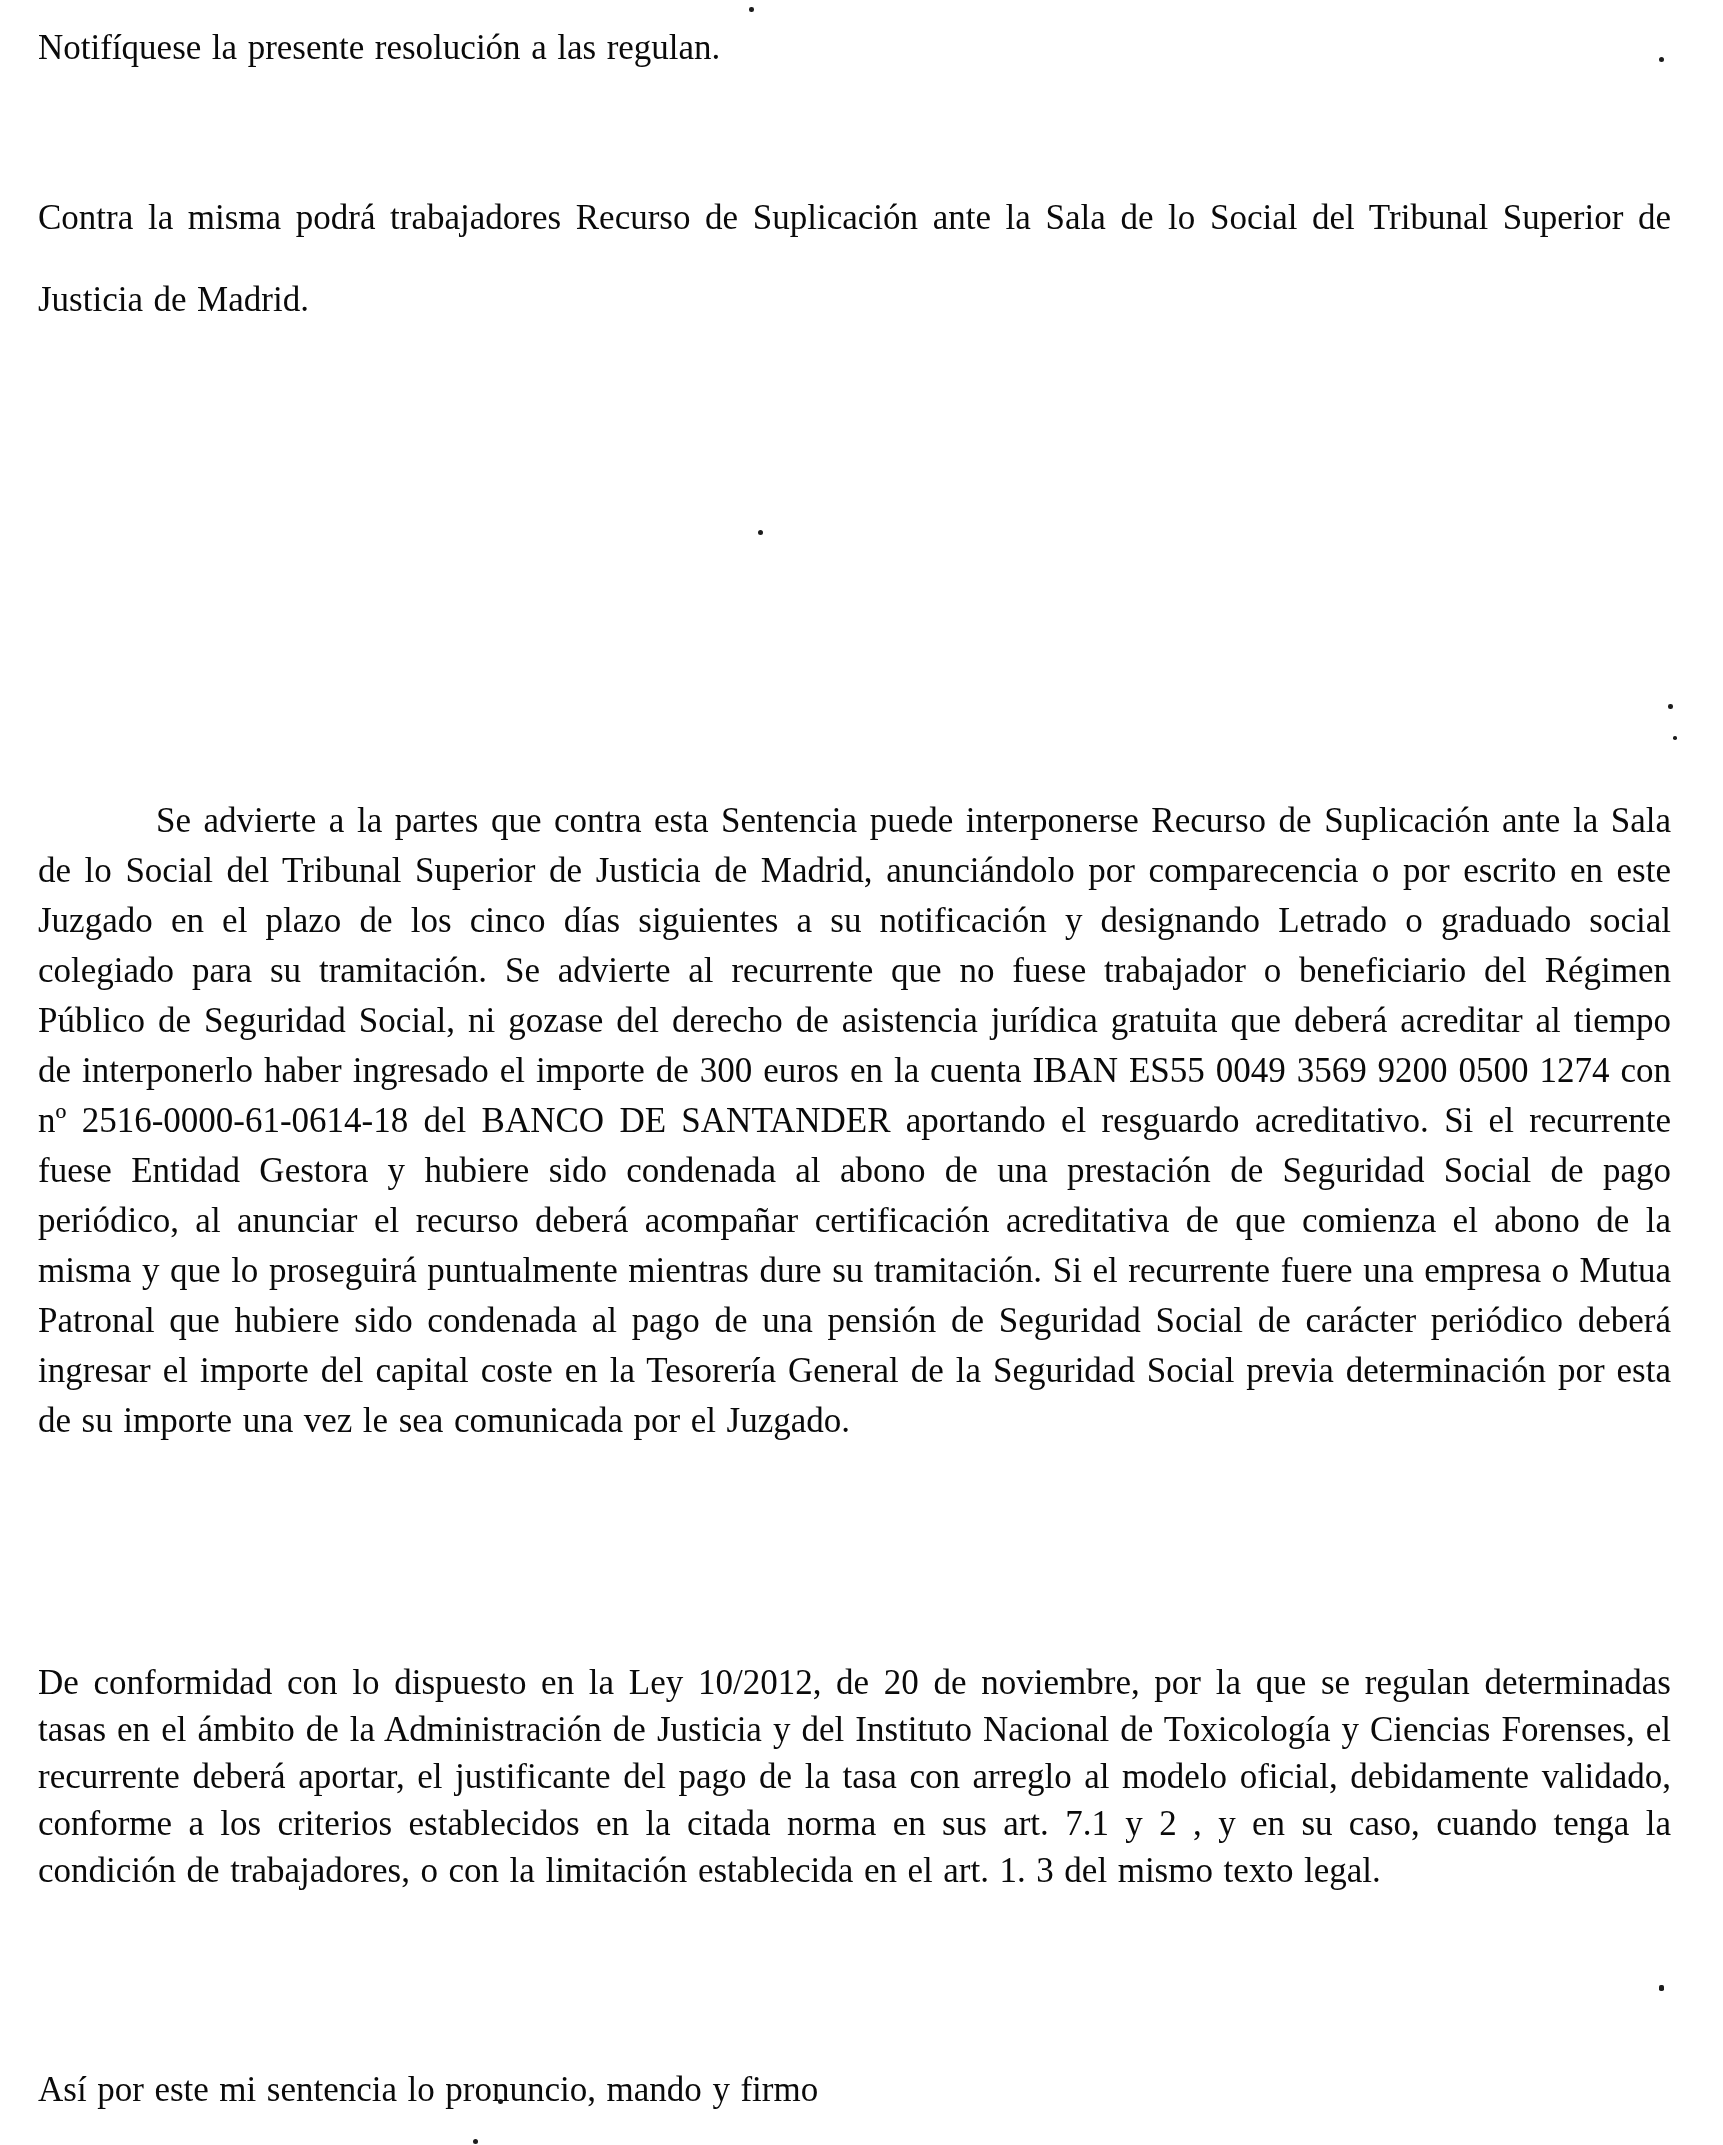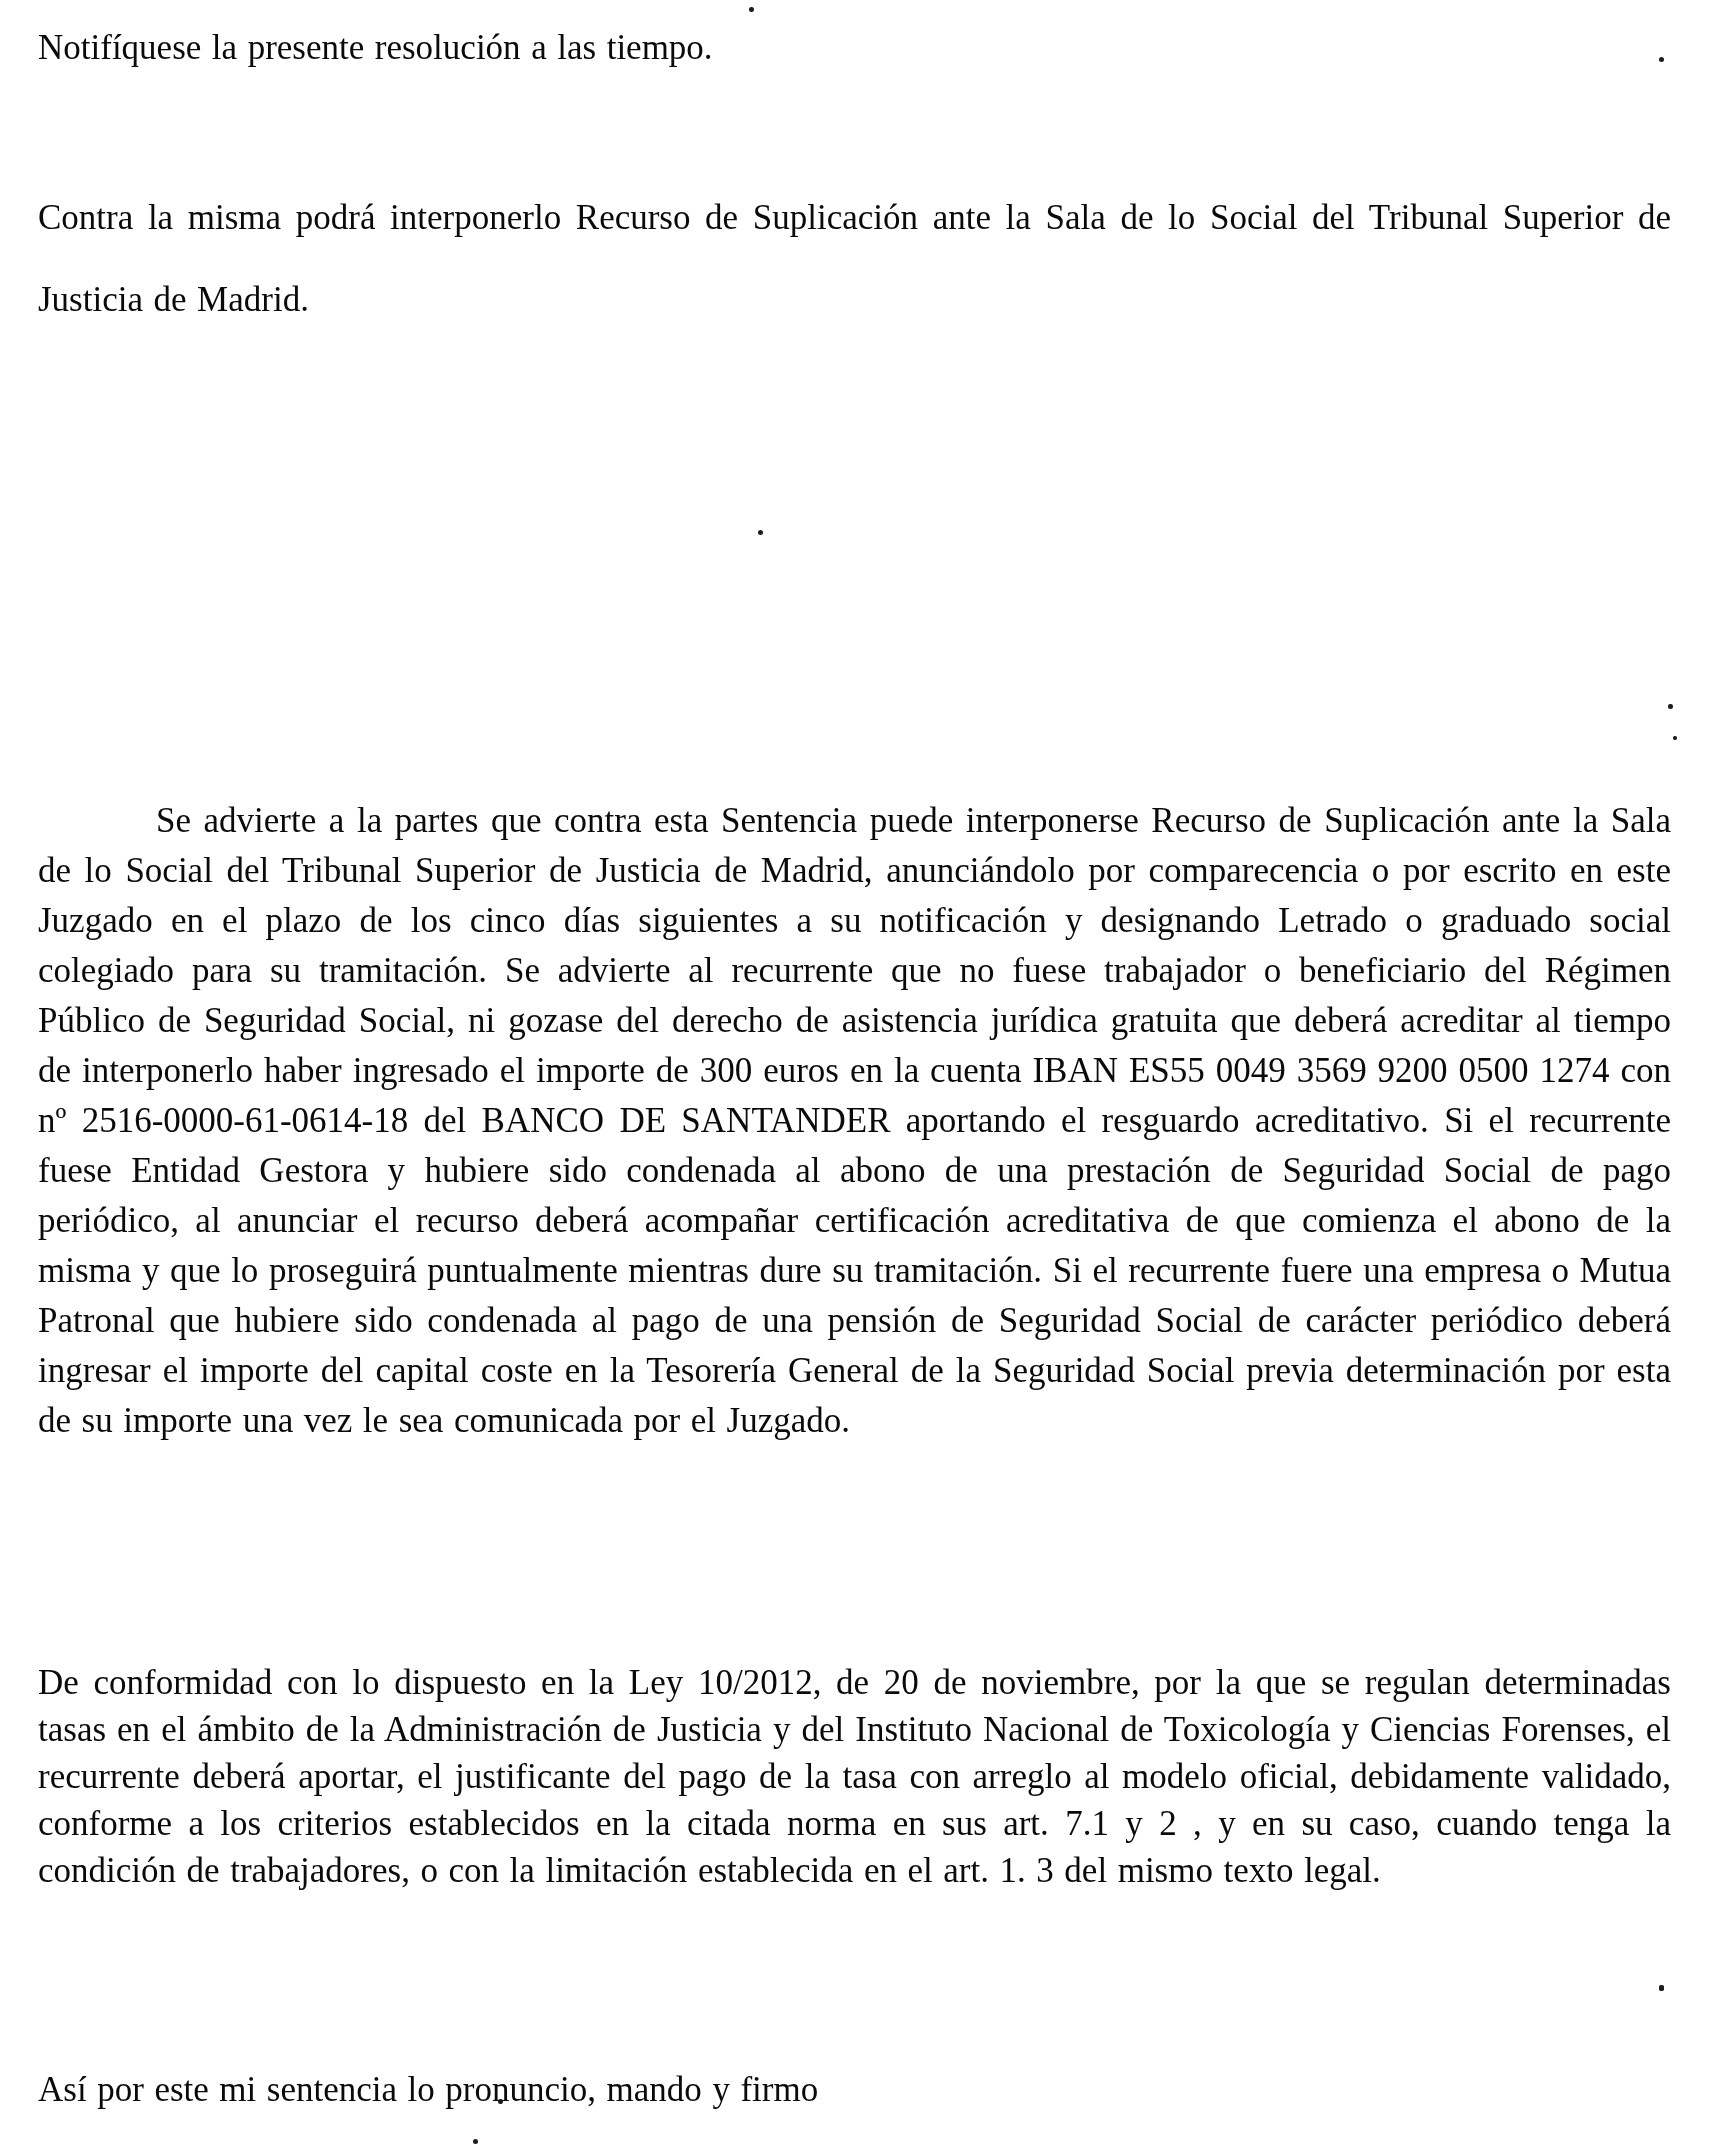--- a/index.html
+++ b/index.html
@@ -51,23 +51,23 @@
   .speck-5 { left: 1673px; top: 736px;  width: 3.6px; height: 3.6px; }
   .speck-6 { left: 1659px; top: 1985px; width: 4.5px; height: 6.3px; border-radius: 1.8px; }
   .speck-7 { left: 498px;  top: 2099px; width: 4.5px; height: 4.5px; }
   .speck-8 { left: 473px;  top: 2139px; width: 5.4px; height: 5.4px; }
 </style>
 </head>
 <body>
 
 <div class="page">
 
-  <p class="para left p-notify">Notifíquese la presente resolución a las tiempo.</p>
+  <p class="para left p-notify">Notifíquese la presente resolución a las regulan.</p>
 
-  <p class="para justified p-recurso">Contra la misma podrá interponerlo Recurso de Suplicación ante la Sala de lo Social del Tribunal Superior de Justicia de Madrid.</p>
+  <p class="para justified p-recurso">Contra la misma podrá trabajadores Recurso de Suplicación ante la Sala de lo Social del Tribunal Superior de Justicia de Madrid.</p>
 
   <p class="para justified p-advert">Se advierte a la partes que contra esta Sentencia puede interponerse Recurso de Suplicación ante la Sala de lo Social del Tribunal Superior de Justicia de Madrid, anunciándolo por comparecencia o por escrito en este Juzgado en el plazo de los cinco días siguientes a su notificación y designando Letrado o graduado social colegiado para su tramitación. Se advierte al recurrente que no fuese trabajador o beneficiario del Régimen Público de Seguridad Social, ni gozase del derecho de asistencia jurídica gratuita que deberá acreditar al tiempo de interponerlo haber ingresado el importe de 300 euros en la cuenta IBAN ES55 0049 3569 9200 0500 1274 con nº 2516-0000-61-0614-18 del BANCO DE SANTANDER aportando el resguardo acreditativo. Si el recurrente fuese Entidad Gestora y hubiere sido condenada al abono de una prestación de Seguridad Social de pago periódico, al anunciar el recurso deberá acompañar certificación acreditativa de que comienza el abono de la misma y que lo proseguirá puntualmente mientras dure su tramitación. Si el recurrente fuere una empresa o Mutua Patronal que hubiere sido condenada al pago de una pensión de Seguridad Social de carácter periódico deberá ingresar el importe del capital coste en la Tesorería General de la Seguridad Social previa determinación por esta de su importe una vez le sea comunicada por el Juzgado.</p>
 
   <p class="para justified p-tasas">De conformidad con lo dispuesto en la Ley 10/2012, de 20 de noviembre, por la que se regulan determinadas tasas en el ámbito de la Administración de Justicia y del Instituto Nacional de Toxicología y Ciencias Forenses, el recurrente deberá aportar, el justificante del pago de la tasa con arreglo al modelo oficial, debidamente validado, conforme a los criterios establecidos en la citada norma en sus art. 7.1 y 2 , y en su caso, cuando tenga la condición de trabajadores, o con la limitación establecida en el art. 1. 3 del mismo texto legal.</p>
 
   <p class="para left p-firma">Así por este mi sentencia lo pronuncio, mando y firmo</p>
 
   <span class="speck speck-1"></span>
   <span class="speck speck-2"></span>
   <span class="speck speck-3"></span>

